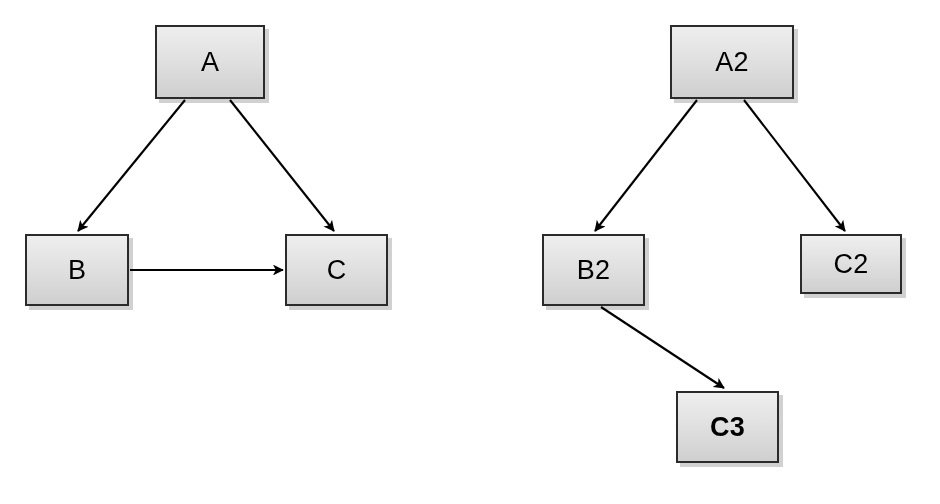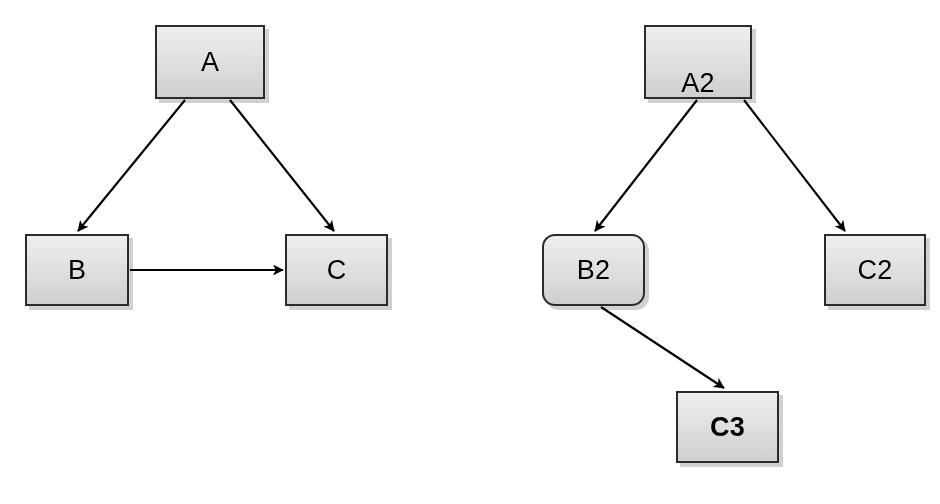--- a/index.html
+++ b/index.html
@@ -69,27 +69,27 @@
   <div id="node-group">
       <div class="node" style="left: 155px; top: 25px; width: 110px; height: 74px;">
         <span class="node-label">A</span>
       </div>
       <div class="node" style="left: 25px; top: 234px; width: 104px; height: 72px;">
         <span class="node-label">B</span>
       </div>
       <div class="node" style="left: 285px; top: 234px; width: 103px; height: 72px;">
         <span class="node-label">C</span>
       </div>
-      <div class="node" style="left: 644px; top: 25px; width: 108px; height: 74px; align-items: flex-end;">
+      <div class="node" style="left: 670px; top: 25px; width: 124px; height: 74px;">
         <span class="node-label">A2</span>
       </div>
-      <div class="node" style="left: 542px; top: 234px; width: 103px; height: 72px; border-radius: 13px;">
+      <div class="node" style="left: 542px; top: 234px; width: 103px; height: 72px;">
         <span class="node-label">B2</span>
       </div>
-      <div class="node" style="left: 800px; top: 234px; width: 102px; height: 72px; margin-left: 24px;">
+      <div class="node" style="left: 800px; top: 234px; width: 102px; height: 60px;">
         <span class="node-label">C2</span>
       </div>
       <div class="node" style="left: 676px; top: 391px; width: 103px; height: 72px; font-weight: bold;">
         <span class="node-label">C3</span>
       </div>
     </div>
 
 </div>
 
 </body></html>

